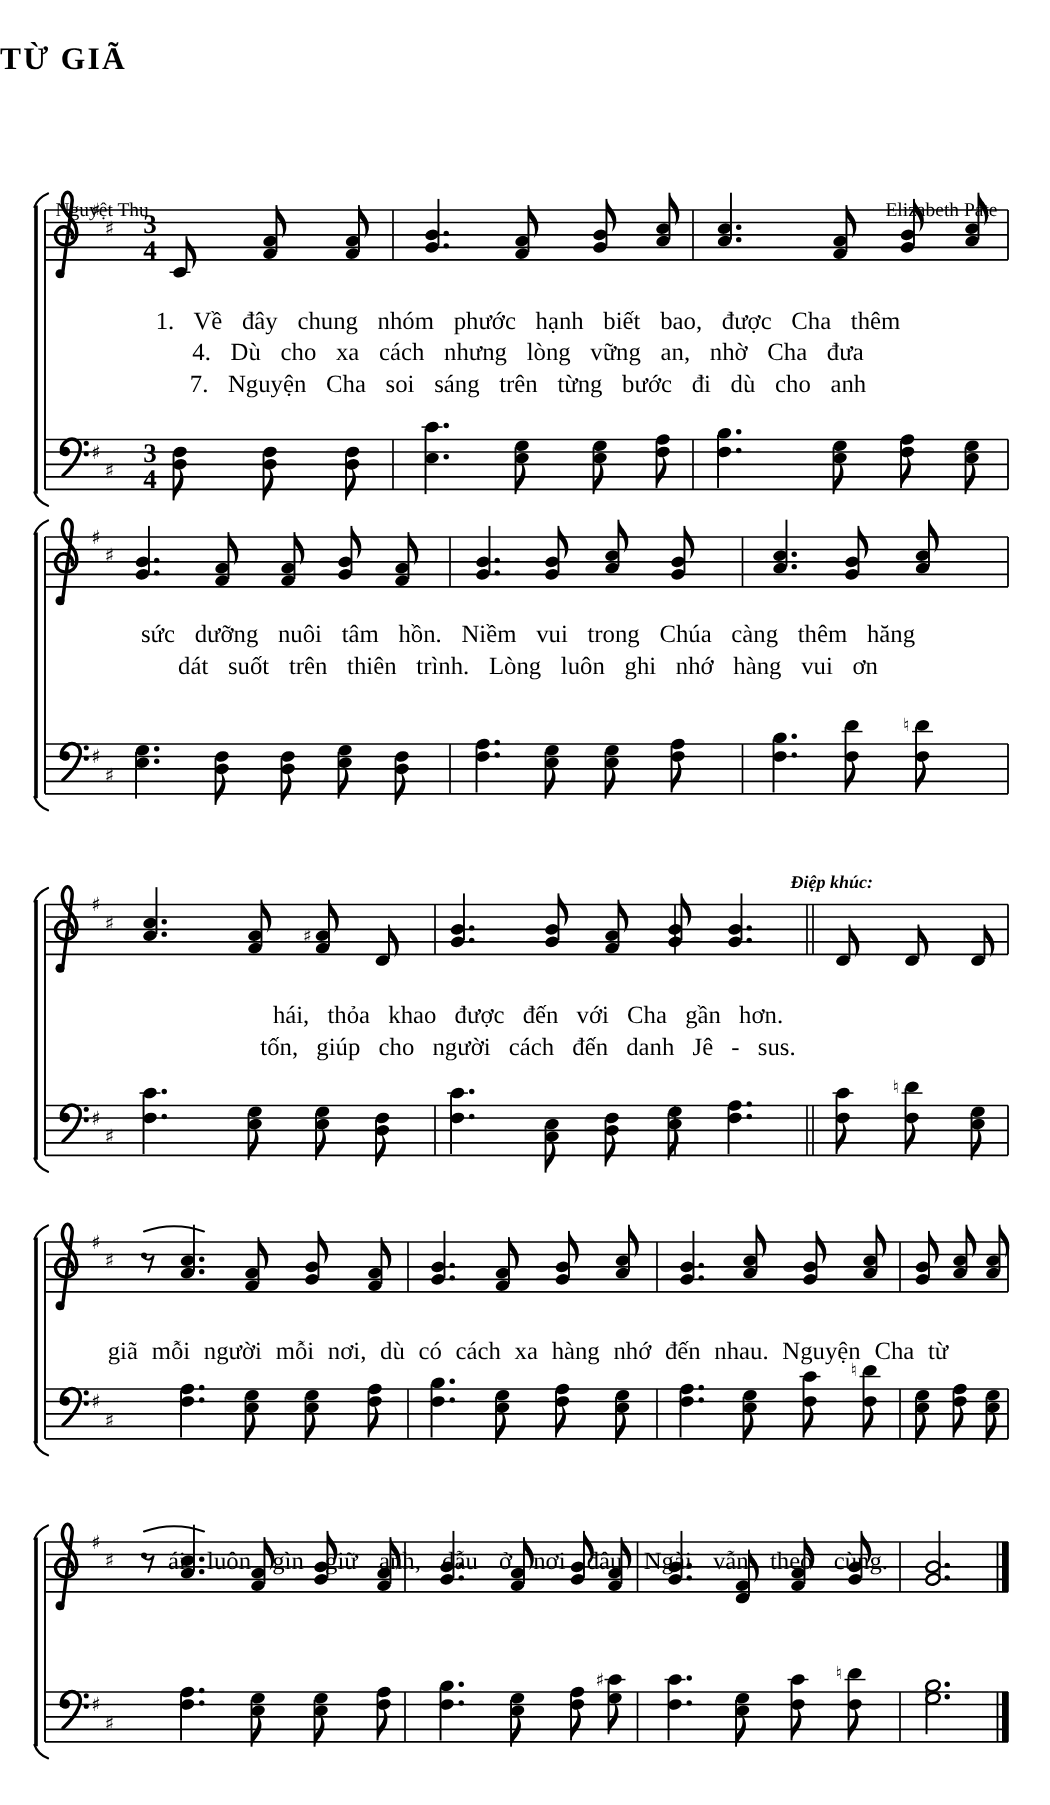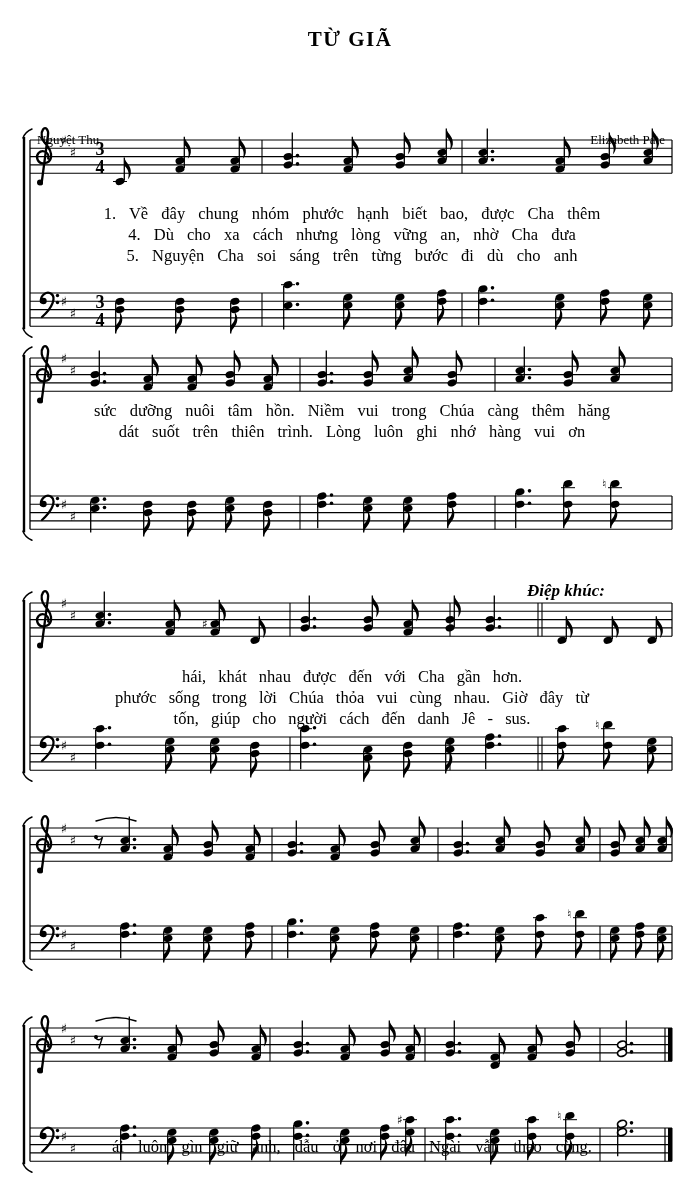--- a/index.html
+++ b/index.html
@@ -1,34 +1,34 @@
 <!DOCTYPE html>
 <html><head>
 <meta charset="utf-8">
 <style>
   html,body{margin:0;padding:0;background:#fff;}
   body{width:700px;height:1203px;position:relative;overflow:hidden;
        font-family:"Liberation Serif",serif;color:#000;}
   .page{position:absolute;inset:0;}
   #music{position:absolute;left:0;top:0;}
-  .title{position:absolute;top:27px;left:0;width:100%;text-align:center;
+  .title{position:absolute;top:27px;left:0;width:100%;text-align:left;
          font-size:21px;font-weight:bold;letter-spacing:1.5px;}
   .credit{position:absolute;top:100px;font-family:Liberation Serif, serif;
           font-size:13px;margin-top:32px;}
   .credit.left{left:37px;}
   .credit.right{right:35px;}
   .chorus{position:absolute;left:527px;top:581px;font-style:italic;
-          font-size:17px;font-weight:600;}
+          font-size:12px;font-weight:600;}
   .lyrics{position:absolute;left:30px;right:26px;text-align:center;
           font-size:16.5px;line-height:21px;white-space:nowrap;}
   #ly1{top:203px;word-spacing:9px;}
-  #ly2{top:400px;word-spacing:9px;}
+  #ly2{top:412px;word-spacing:9px;}
   #ly3{top:666px;word-spacing:8px;}
   #ly4{top:890px;word-spacing:5px;}
-  #ly5{top:1136px;word-spacing:10px;}
+  #ly5{top:1030px;word-spacing:10px;}
 </style>
 </head>
 <body>
 
 <div class="page">
 
   <svg id="music" width="700" height="1203" viewBox="0 0 700 1203" xmlns="http://www.w3.org/2000/svg">
       <line x1="30" y1="140" x2="672" y2="140" stroke="#000000" stroke-width="1.1"></line>
       <line x1="30" y1="293" x2="672" y2="293" stroke="#000000" stroke-width="1.1"></line>
       <line x1="30" y1="148.3" x2="672" y2="148.3" stroke="#000000" stroke-width="1.1"></line>
@@ -978,28 +978,30 @@
     </svg>
 
   <div class="title">TỪ GIÃ</div>
   <div class="credit left">Nguyệt Thu</div>
   <div class="credit right">Elizabeth Pate</div>
   <div class="chorus">Điệp khúc:</div>
 
   <div class="lyrics" id="ly1">
     <div>1. Về đây chung nhóm phước hạnh biết bao, được Cha thêm</div>
     <div>4. Dù cho xa cách nhưng lòng vững an, nhờ Cha đưa</div>
-    <div>5. Nguyện Cha soi sáng trên từng bước đi dù cho anh</div>
+    <div>7. Nguyện Cha soi sáng trên từng bước đi dù cho anh</div>
   </div>
   <div class="lyrics" id="ly2">
     <div>sức dưỡng nuôi tâm hồn. Niềm vui trong Chúa càng thêm hăng</div>
     <div>dát suốt trên thiên trình. Lòng luôn ghi nhớ hàng vui ơn</div>
   </div>
   <div class="lyrics" id="ly3">
-    <div>hái, khát nhau được đến với Cha gần hơn.</div>
-    <div>phước sống trong lời Chúa thỏa vui cùng nhau. Giờ đây từ</div>
+    <div>hái, thỏa khao được đến với Cha gần hơn.</div>
     <div>tốn, giúp cho người cách đến danh Jê - sus.</div>
+  </div>
+  <div class="lyrics" id="ly4">
+    <div>giã mỗi người mỗi nơi, dù có cách xa hàng nhớ đến nhau. Nguyện Cha từ</div>
   </div>
   <div class="lyrics" id="ly5">
     <div>ái luôn gìn giữ anh, dẫu ở nơi đâu Ngài vẫn theo cùng.</div>
   </div>
 
 </div>
 
 </body></html>

